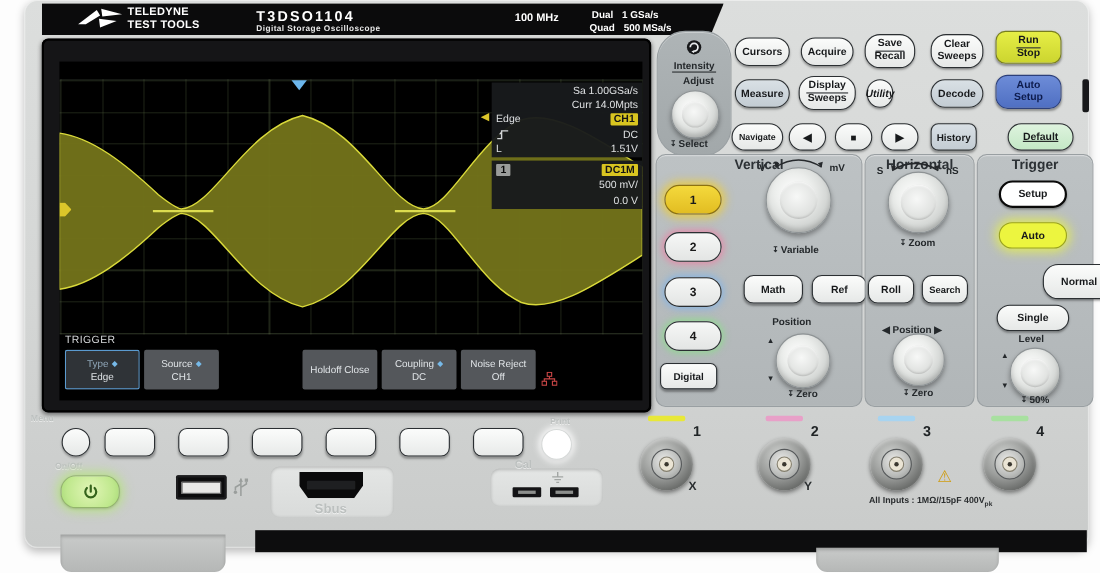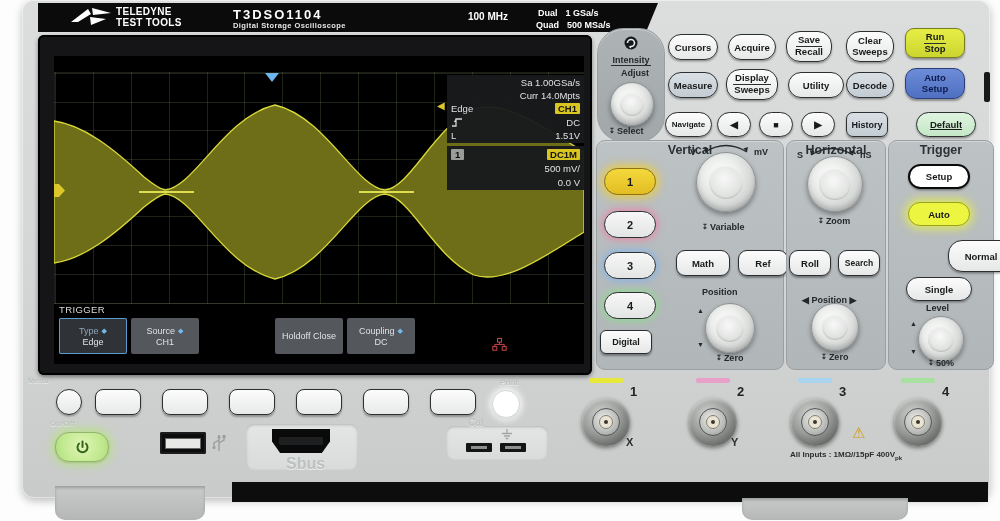--- a/index.html
+++ b/index.html
@@ -235,20 +235,26 @@
         </span>
       <span></span>
     </div>
     <div class="abs mbtn" style="left:293px;">
       <span class="l1">
           <span>Coupling</span>
           <span class="arrow">◆</span>
         </span>
       <span>DC</span>
     </div>
+    <div class="abs mbtn" style="left:365px;">
+      <span class="l1">
+          <span>Noise Reject</span>
+        </span>
+      <span>Off</span>
+    </div>
     <svg class="abs" style="left:438px;top:282px;" width="15" height="13" viewBox="0 0 15 13">
       <rect x="5.5" y="0.5" width="4" height="3.6" fill="none" stroke="#c94646" stroke-width="1"></rect>
       <rect x="0.8" y="8.6" width="4" height="3.6" fill="none" stroke="#c94646" stroke-width="1"></rect>
       <rect x="10.2" y="8.6" width="4" height="3.6" fill="none" stroke="#c94646" stroke-width="1"></rect>
       <path d="M7.5 4.2 v2.2 M2.8 8.6 V6.4 h9.4 v2.2" fill="none" stroke="#c94646" stroke-width="1"></path>
     </svg>
   </div>
 
   <div class="abs section" style="left:597px;top:28px;width:66px;height:112px;border-radius:26px;background:linear-gradient(180deg,#aeb4b6,#a2a8aa);">
     <svg class="abs" style="left:24px;top:6px;" width="18" height="16" viewBox="0 0 18 16">
@@ -277,21 +283,21 @@
   </div>
   <div class="abs pbtn two runstop" style="left:905px;top:28px;width:60px;height:30px;border-radius:9px;">
     <span class="fline">Run</span>
     <span>Stop</span>
   </div>
   <div class="abs pbtn oval bluish" style="left:668px;top:72px;width:50px;height:26px;">Measure</div>
   <div class="abs pbtn oval two" style="left:726px;top:69px;width:52px;height:31px;">
     <span class="fline">Display</span>
     <span>Sweeps</span>
   </div>
-  <div class="abs pbtn oval" style="left:788px;top:72px;width:56px;height:26px;">Utility</div>
+  <div class="abs pbtn oval" style="left:788px;top:72px;width:24px;height:26px;font-style:italic;">Utility</div>
   <div class="abs pbtn oval bluish" style="left:846px;top:72px;width:48px;height:26px;">Decode</div>
   <div class="abs pbtn two autosetup" style="left:905px;top:68px;width:60px;height:31px;border-radius:11px;">
     <span>Auto</span>
     <span>Setup</span>
   </div>
 
   <div class="abs pbtn oval" style="left:665px;top:112px;width:47px;height:25px;font-size:8px;">Navigate</div>
   <div class="abs pbtn oval" style="left:717px;top:112px;width:34px;height:25px;font-size:10px;">◀</div>
   <div class="abs pbtn oval" style="left:759px;top:112px;width:34px;height:25px;font-size:9px;">■</div>
   <div class="abs pbtn oval" style="left:801px;top:112px;width:34px;height:25px;font-size:10px;">▶</div>
@@ -393,21 +399,21 @@
   <svg class="abs" style="left:212px;top:434px;" width="14" height="20" viewBox="0 0 14 20">
     <path d="M7 1 v16 M7 6 L2 9 v3 M7 9 L12 6 v-2" stroke="#9a9e9c" stroke-width="1.4" fill="none"></path>
     <circle cx="2" cy="13.5" r="1.6" fill="#9a9e9c"></circle>
       <rect x="10.5" y="1" width="3" height="3" fill="#9a9e9c"></rect>
     <path d="M7 1 l-2 3 h4 z" fill="#9a9e9c"></path>
   </svg>
   <div class="abs recess" style="left:246px;top:424px;width:112px;height:46px;"></div>
   <div class="abs hdmi" style="left:272px;top:429px;">
     <div class="inner"></div>
   </div>
-  <div class="abs emboss" style="left:286px;top:455px;font-size:16px;">Sbus</div>
+  <div class="abs emboss" style="left:286px;top:455px;font-size:12px;">Sbus</div>
   <div class="abs recess" style="left:446px;top:426px;width:102px;height:34px;"></div>
   <span class="abs emboss" style="left:468px;top:417px;font-size:10px;">Cal</span>
   <svg class="abs" style="left:500px;top:429px;" width="14" height="11" viewBox="0 0 14 11">
     <path d="M7 0 v4 M2 4.5 h10 M4 7 h6 M5.7 9.5 h2.6" stroke="#a2a6a4" stroke-width="1.3" fill="none"></path>
   </svg>
   <div class="abs calslot" style="left:466px;top:443px;">
       <div class="pinbar"></div>
     </div>
   <div class="abs calslot" style="left:500px;top:443px;">
       <div class="pinbar"></div>

